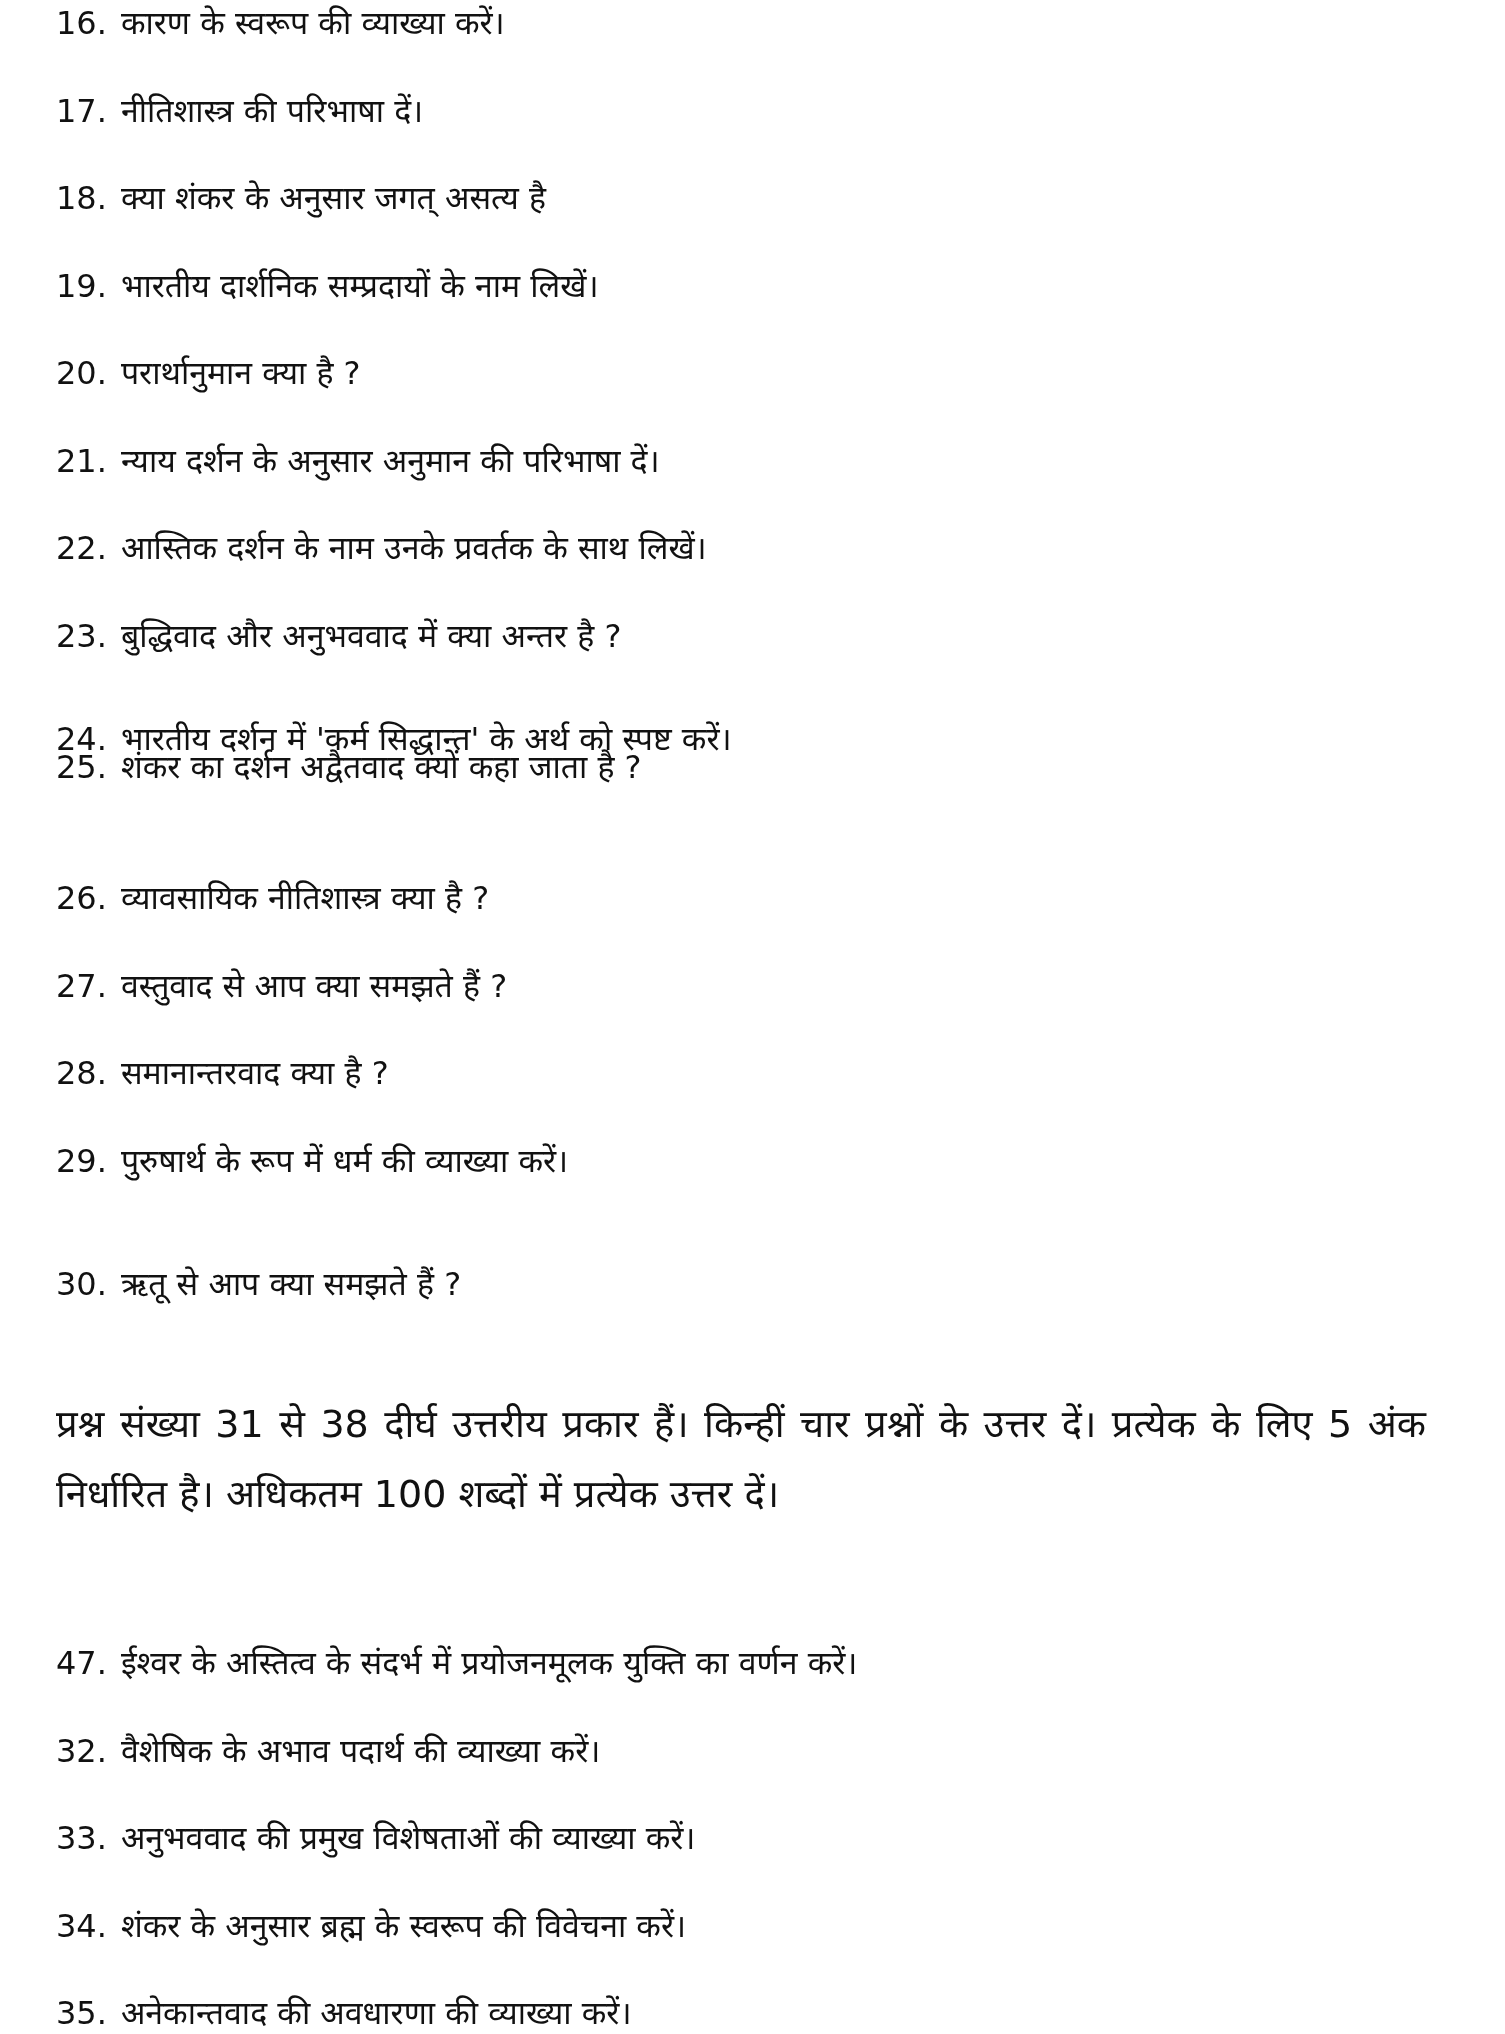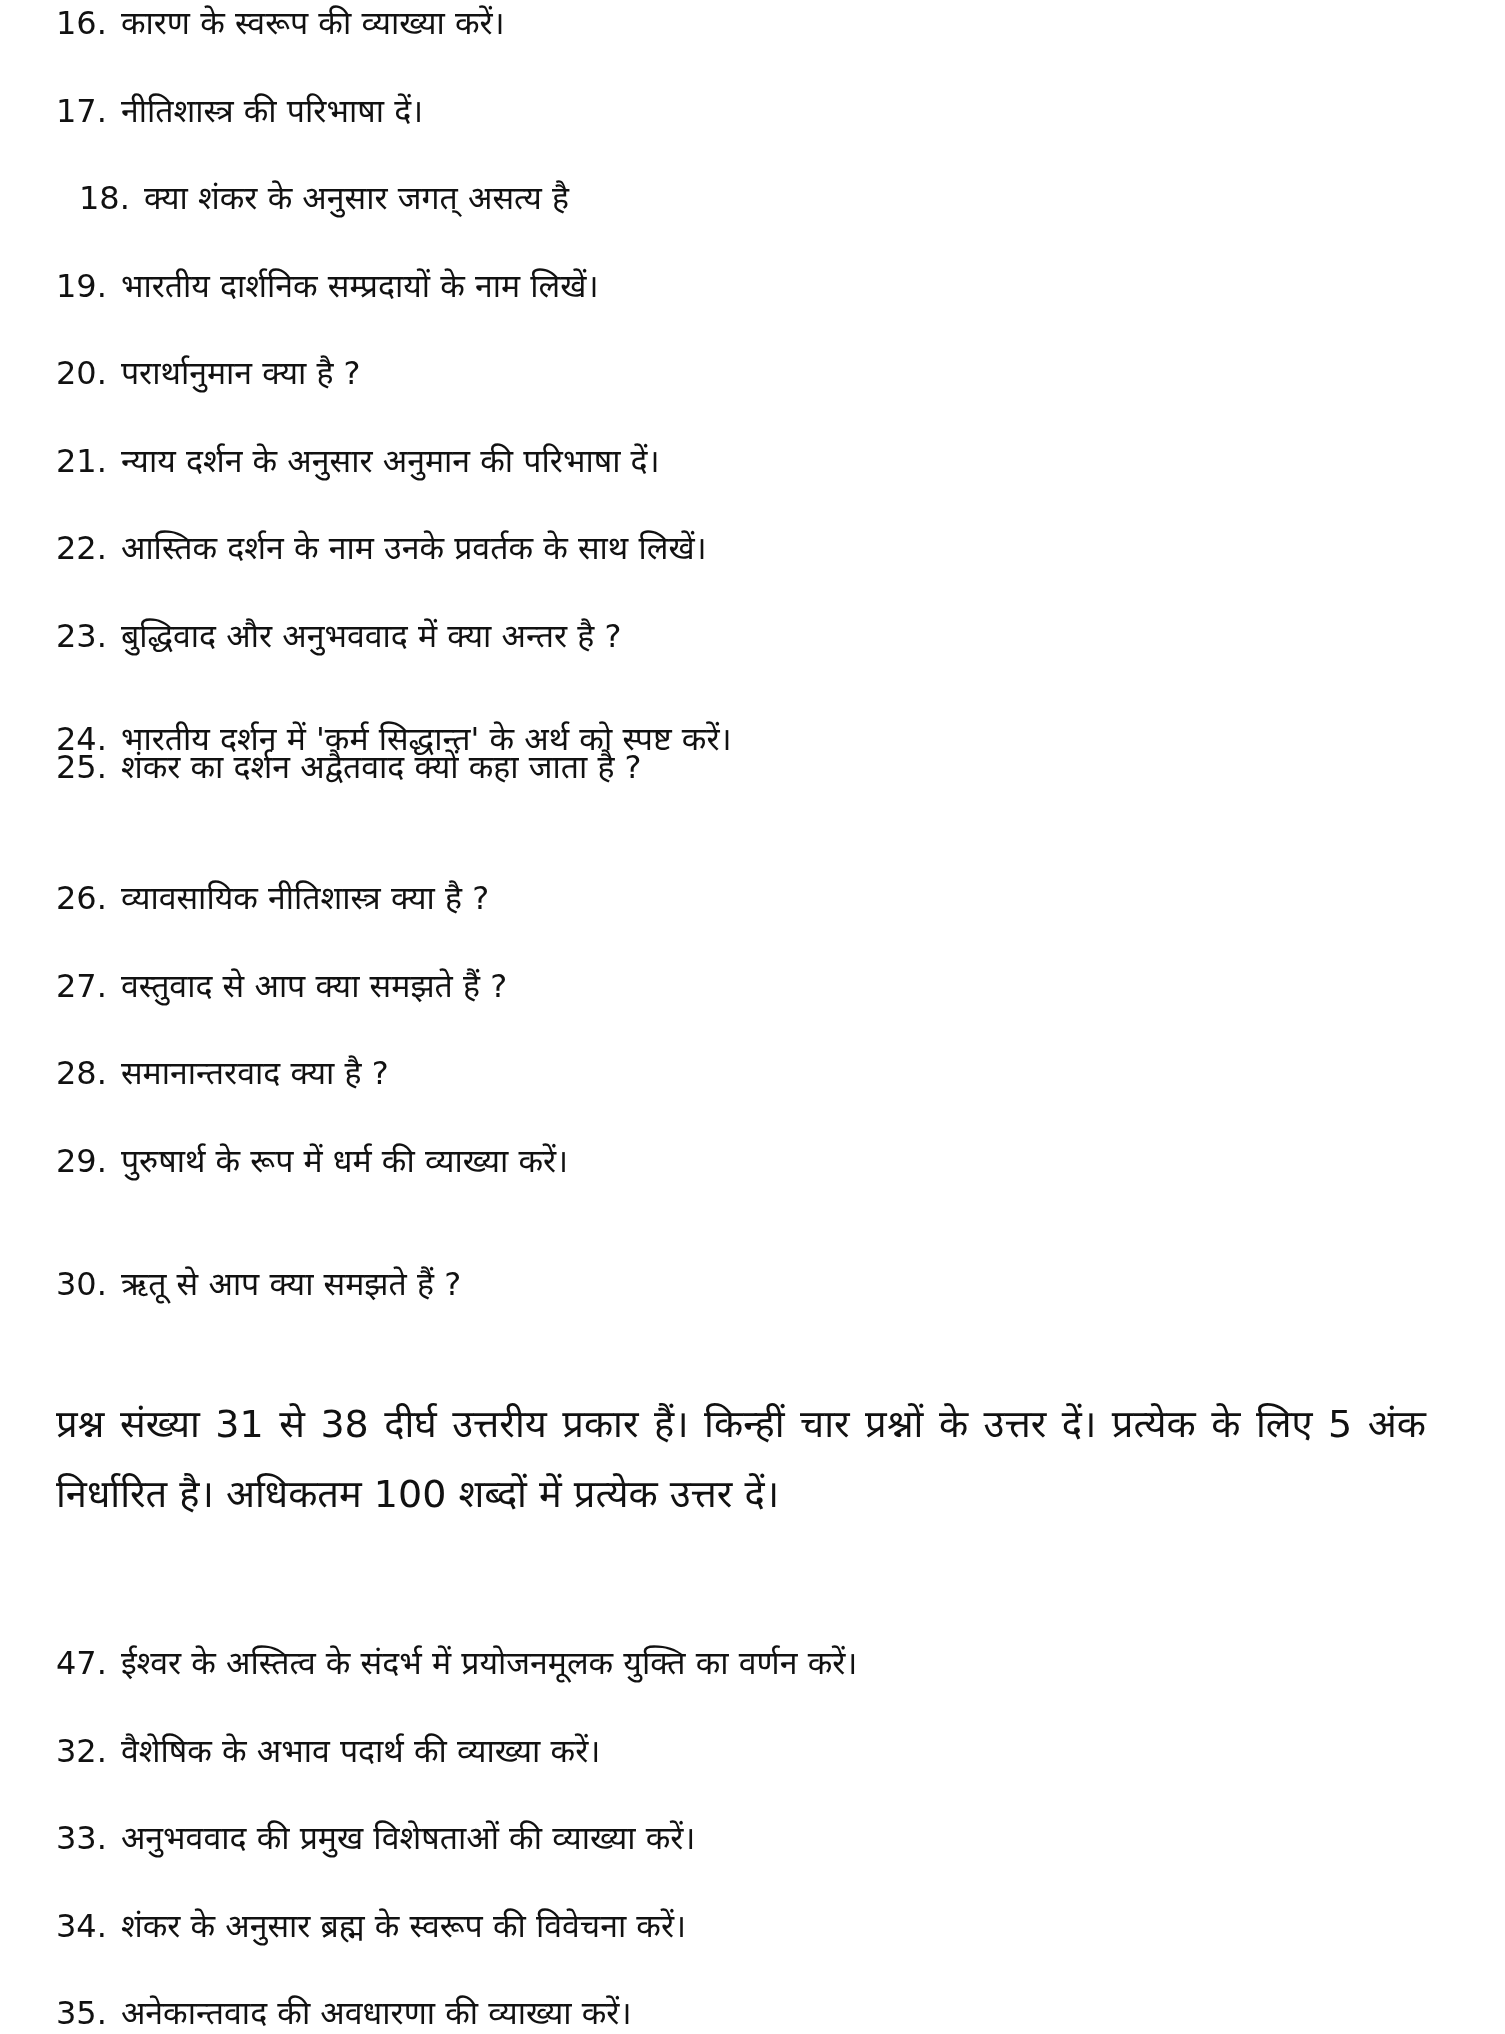--- a/index.html
+++ b/index.html
@@ -8,21 +8,21 @@
   .q { position: absolute; left: 56px; font-size: 32px; line-height: 46px; white-space: nowrap; }
   .q .num { display: inline-block; margin-right: 14px; }
   .para { position: absolute; left: 56px; width: 1370px; font-size: 38px; line-height: 70px;
           text-align: justify; }
 </style>
 </head>
 <body>
 
 <div class="q" style="top:0px;"><span class="num">16.</span><span>कारण के स्वरूप की व्याख्या करें।</span></div>
 <div class="q" style="top:88px;"><span class="num">17.</span><span>नीतिशास्त्र की परिभाषा दें।</span></div>
-<div class="q" style="top:175px;margin-left:23px;"><span class="num">18.</span><span>क्या शंकर के अनुसार जगत् असत्य है</span></div>
+<div class="q" style="top:175px;"><span class="num">18.</span><span>क्या शंकर के अनुसार जगत् असत्य है</span></div>
 <div class="q" style="top:263px;"><span class="num">19.</span><span>भारतीय दार्शनिक सम्प्रदायों के नाम लिखें।</span></div>
 <div class="q" style="top:350px;"><span class="num">20.</span><span>परार्थानुमान क्या है ?</span></div>
 <div class="q" style="top:438px;"><span class="num">21.</span><span>न्याय दर्शन के अनुसार अनुमान की परिभाषा दें।</span></div>
 <div class="q" style="top:525px;text-align:center;"><span class="num">22.</span><span>आस्तिक दर्शन के नाम उनके प्रवर्तक के साथ लिखें।</span></div>
 <div class="q" style="top:613px;"><span class="num">23.</span><span>बुद्धिवाद और अनुभववाद में क्या अन्तर है ?</span></div>
 <div class="q" style="top:716px;"><span class="num">24.</span><span>भारतीय दर्शन में 'कर्म सिद्धान्त' के अर्थ को स्पष्ट करें।</span></div>
 <div class="q" style="top:744px;"><span class="num">25.</span><span>शंकर का दर्शन अद्वैतवाद क्यों कहा जाता है ?</span></div>
 <div class="q" style="top:875px;"><span class="num">26.</span><span>व्यावसायिक नीतिशास्त्र क्या है ?</span></div>
 <div class="q" style="top:963px;text-align:center;"><span class="num">27.</span><span>वस्तुवाद से आप क्या समझते हैं ?</span></div>
 <div class="q" style="top:1050px;"><span class="num">28.</span><span>समानान्तरवाद क्या है ?</span></div>

